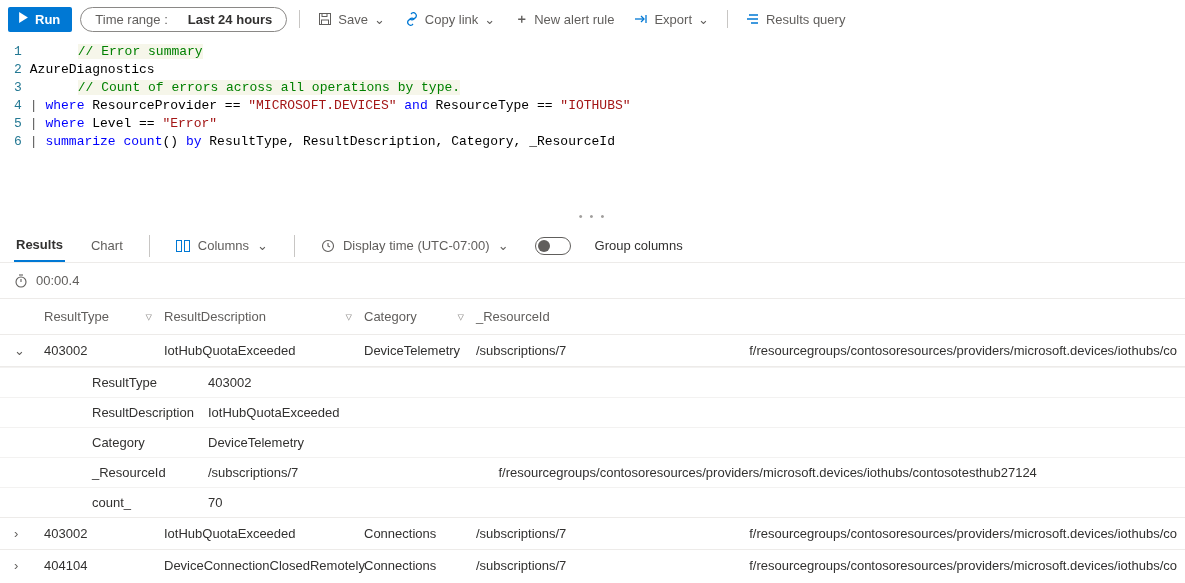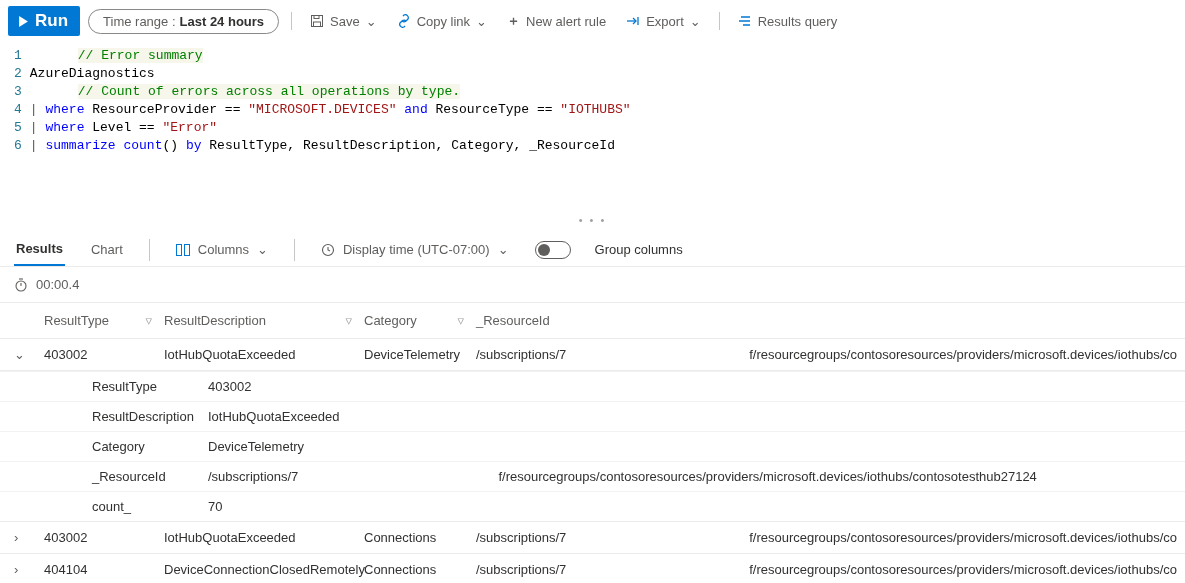--- a/index.html
+++ b/index.html
@@ -1,20 +1,20 @@
 <!DOCTYPE html>
 <html><head>
 <meta charset="utf-8">
 <style>
   * { box-sizing: border-box; }
   html, body { margin: 0; padding: 0; font-family: "Segoe UI", Arial, sans-serif; font-size: 13px; color: #323130; background: #fff; width: 1185px; }
   .toolbar { display: flex; align-items: center; gap: 8px; padding: 6px 8px; border-bottom: 1px solid #fff; }
-  .run-btn { display: flex; align-items: center; gap: 6px; background: #0078d4; color: #fff; border: none; border-radius: 2px; padding: 5px 12px 5px 10px; font-size: 17px; cursor: pointer; font-weight: 600; }
+  .run-btn { display: flex; align-items: flex-start; gap: 6px; background: #0078d4; color: #fff; border: none; border-radius: 2px; padding: 5px 12px 5px 10px; font-size: 13px; cursor: pointer; font-weight: 600; }
   .run-btn svg { fill: #fff; }
-  .time-pill { border: 1px solid #8a8886; border-radius: 14px; padding: 4px 14px; display: flex; align-items: center; gap: 4px; cursor: pointer; }
+  .time-pill { border: 1px solid #8a8886; border-radius: 14px; padding: 4px 14px; display: flex; align-items: center; gap: 20px; cursor: pointer; }
   .time-pill .label { color: #605e5c; }
   .time-pill .value { font-weight: 600; }
   .tb-divider { width: 1px; height: 18px; background: #c8c6c4; margin: 0 4px; }
   .tb-item { display: flex; align-items: center; gap: 6px; color: #605e5c; padding: 4px 6px; cursor: pointer; border-radius: 2px; }
   .tb-item svg { flex-shrink: 0; }
   .chev { color: #605e5c; }
   .editor { display: flex; font-family: Consolas, "Courier New", monospace; font-size: 13px; padding: 4px 0 60px 0; }
   .gutter { color: #237893; text-align: right; padding: 0 8px 0 14px; user-select: none; }
   .gutter div, .code div { height: 18px; line-height: 18px; white-space: pre; }
   .code { flex: 1; }

